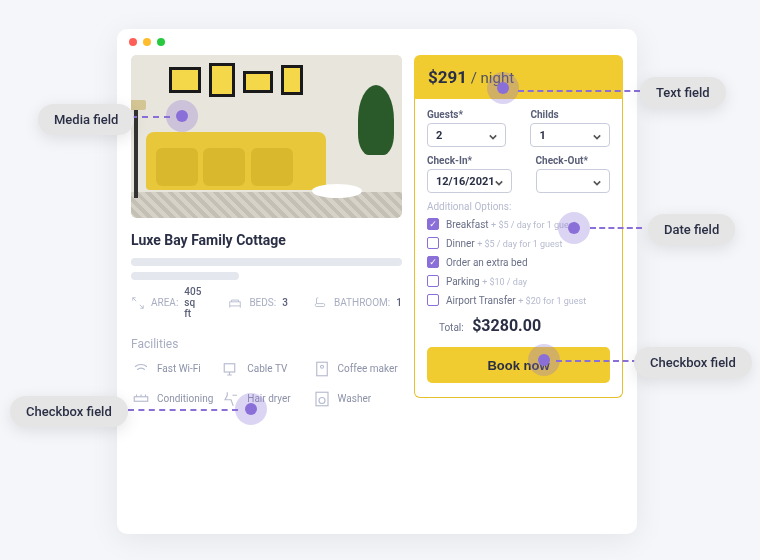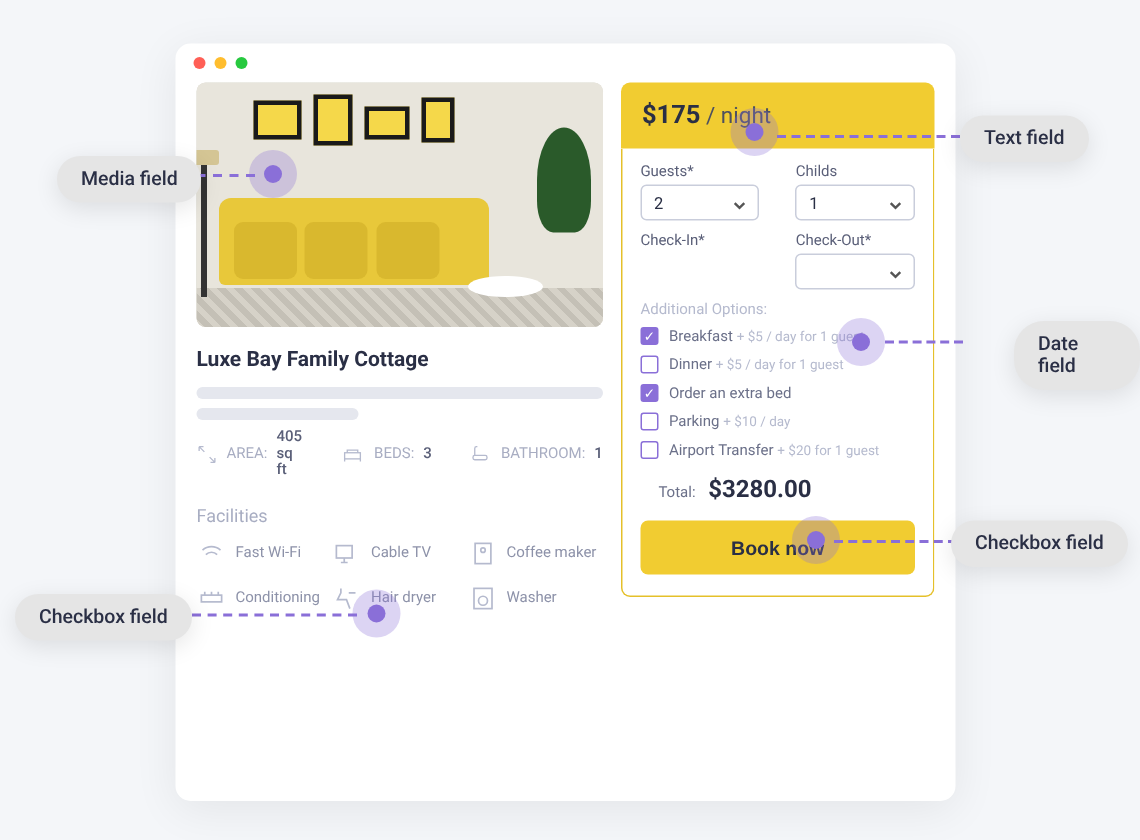--- a/index.html
+++ b/index.html
@@ -96,21 +96,21 @@
 }
 .price-unit { font-weight:400; color:#4d5060; font-size:15px; }
 .form {
   border:1px solid #e5c02a;
   border-top:none;
   border-radius:0 0 6px 6px;
   padding:10px 12px 14px;
   font-size:11px;
   color:#4d5060;
 }
-.row { display:flex; gap:24px; margin-bottom:8px; }
+.row { display:flex; gap:24px; margin-bottom:8px;font-weight:bold; }
 .field { flex:1; }
 .flabel { font-size:10px; color:#5a5f78; margin-bottom:3px; display:block; }
 .sel {
   width:100%;
   height:24px;
   border:1px solid #c9cddb;
   border-radius:4px;
   background:#fff;
   padding:0 8px;
   font-size:11px;
@@ -292,21 +292,21 @@
                 <circle cx="12" cy="14" r="4"></circle>
               </svg>
             </span>
             <span>Washer</span>
           </div>
         </div>
     </div>
 
     <div class="right">
       <div class="price-header">
-        <span class="price">$175</span><span class="price-unit"> / night</span>
+        <span class="price">$291</span><span class="price-unit"> / night</span>
       </div>
       <div class="form">
         <div class="row">
           <div class="field">
             <span class="flabel">Guests*</span>
             <div class="sel">
               <span>2</span>
               <span class="chev"><svg viewBox="0 0 10 10">
                     <path d="M1 3l4 4 4-4"></path>
                   </svg></span>
@@ -318,20 +318,26 @@
               <span>1</span>
               <span class="chev"><svg viewBox="0 0 10 10">
                     <path d="M1 3l4 4 4-4"></path>
                   </svg></span>
             </div>
           </div>
         </div>
         <div class="row">
           <div class="field">
             <span class="flabel">Check-In*</span>
+            <div class="sel">
+              <span>12/16/2021</span>
+              <span class="chev"><svg viewBox="0 0 10 10">
+                    <path d="M1 3l4 4 4-4"></path>
+                  </svg></span>
+            </div>
           </div>
           <div class="field">
             <span class="flabel">Check-Out*</span>
             <div class="sel">
               <span></span>
               <span class="chev"><svg viewBox="0 0 10 10">
                     <path d="M1 3l4 4 4-4"></path>
                   </svg></span>
             </div>
           </div>
@@ -370,21 +376,21 @@
 </div>
 
 <div class="annot" style="left:38px;top:104px;">Media field</div>
 <div class="halo" style="left:166px;top:100px;"></div>
 <div class="dashed" style="left:120px;top:116px;width:50px;"></div>
 
 <div class="annot" style="left:640px;top:77px;">Text field</div>
 <div class="halo" style="left:487px;top:72px;"></div>
 <div class="dashed" style="left:518px;top:90px;width:122px;"></div>
 
-<div class="annot" style="left:676px;top:214px;">Date field</div>
+<div class="annot" style="left:648px;top:214px;">Date field</div>
 <div class="halo" style="left:558px;top:212px;"></div>
 <div class="dashed" style="left:590px;top:227px;width:52px;"></div>
 
 <div class="annot" style="left:634px;top:347px;">Checkbox field</div>
 <div class="halo" style="left:528px;top:344px;"></div>
 <div class="dashed" style="left:556px;top:360px;width:82px;"></div>
 
 <div class="annot" style="left:10px;top:396px;">Checkbox field</div>
 <div class="halo" style="left:235px;top:393px;"></div>
 <div class="dashed" style="left:128px;top:409px;width:110px;"></div>

